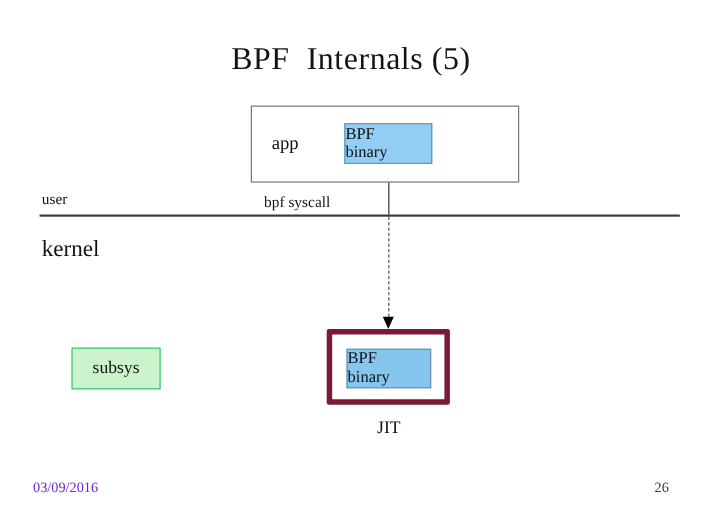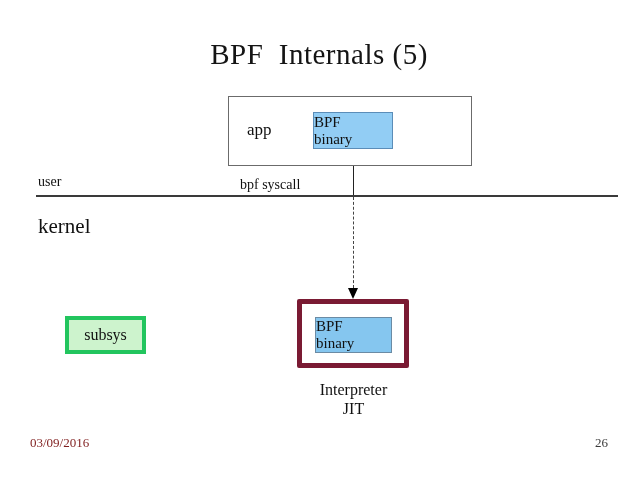--- a/index.html
+++ b/index.html
@@ -40,28 +40,28 @@
     left:348px;top:288px;width:0;height:0;
     border-left:5px solid transparent;border-right:5px solid transparent;
     border-top:11px solid #000;
   }
   #loaded-box{
     left:297px;top:299px;width:112px;height:69px;box-sizing:border-box;
     background:#ffffff;border:5px solid #7a1a33;border-radius:2px;
   }
   #subsys-box{
     left:65px;top:316px;width:81px;height:38px;box-sizing:border-box;
-    background:#cdf3cd;border:4px solid #22c55e;
+    background:#cdf3cd;border:1px solid #22c55e;
     display:flex;align-items:center;justify-content:center;font-size:16px;
   }
   #interp-caption{
     left:296px;top:380px;width:115px;text-align:center;
     font-size:16px;line-height:19px;
   }
-  #footer-date{left:30px;top:435px;font-size:13px;color:#7f1d1d;}
+  #footer-date{left:30px;top:435px;font-size:13px;color:#6d28d9;}
   #footer-page{right:30px;top:435px;font-size:13px;color:#3a3a3a;text-align:right;}
 </style>
 </head>
 <body>
 
 <div id="slide">
 
   <div id="title" class="abs">BPF  Internals (5)</div>
 
   <div id="app-box" class="abs"></div>
@@ -85,20 +85,19 @@
   <div id="binary-kernel" class="abs binary-box">
     <span>BPF</span>
     <span>binary</span>
   </div>
 
   <div id="subsys-box" class="abs">
     <span>subsys</span>
   </div>
 
   <div id="interp-caption" class="abs">
-    <div>Interpreter</div>
     <div>JIT</div>
   </div>
 
   <div id="footer-date" class="abs">03/09/2016</div>
   <div id="footer-page" class="abs">26</div>
 
 </div>
 
 </body></html>

